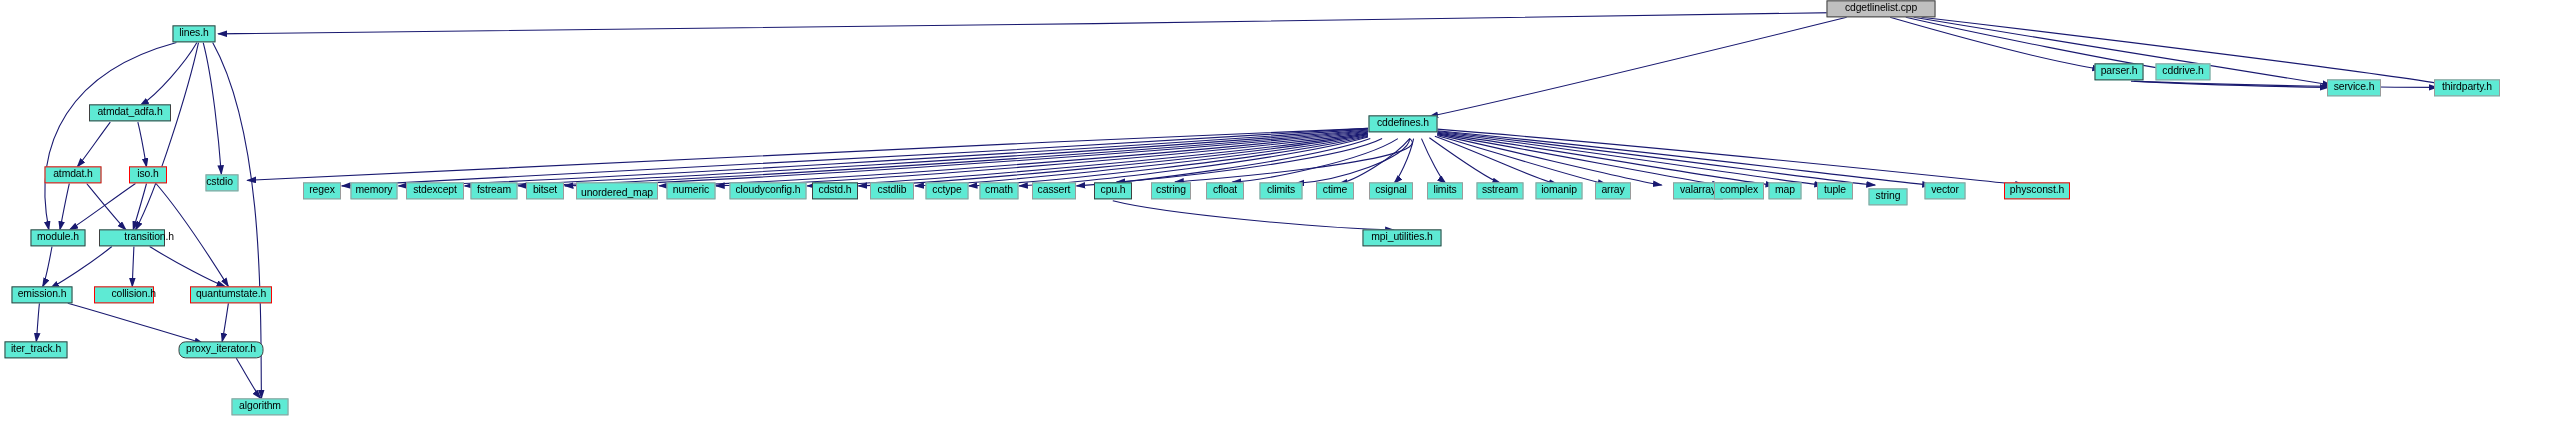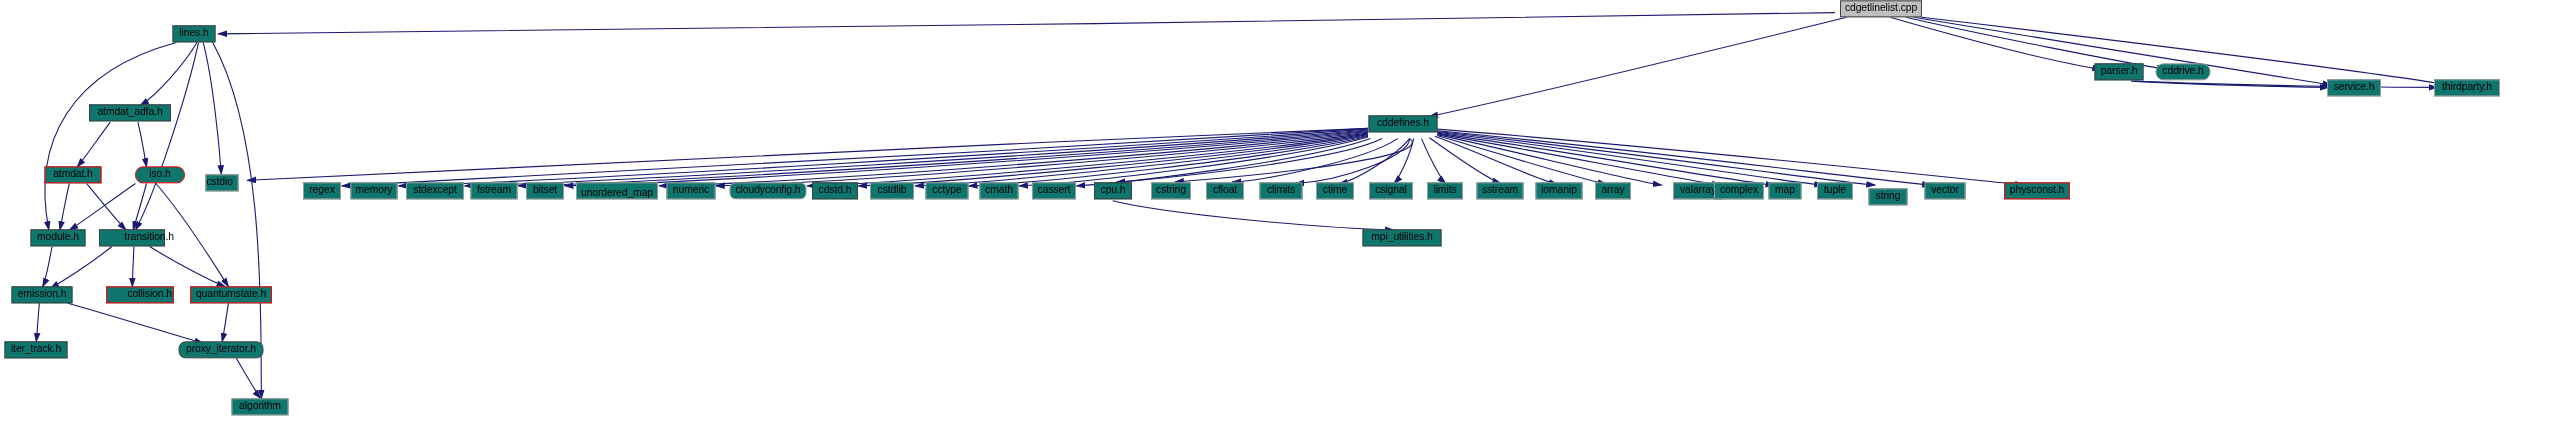--- a/index.html
+++ b/index.html
@@ -23,21 +23,21 @@
     height: 441px;
     pointer-events: none;
   }
   .node {
     position: absolute;
     box-sizing: border-box;
     display: flex;
     align-items: center;
     justify-content: center;
     height: 17.3px;
-    background: #0f766e;
+    background: #5eead4;
     border: 0.8px solid #9a9a9a;
     font-size: 10.4px;
     line-height: 1;
     color: #000000;
     white-space: nowrap;
     transform: translate(-50%, -50%);
     letter-spacing: -0.1px;
     padding: 0 4.7px;
   }
   .node.internal {
@@ -118,48 +118,48 @@
         <path d="M 1825,170 C 1970,195 2140,229 2185,235" fill="none" stroke="#191970" stroke-width="1.4" marker-end="url(#arrow)"></path>
         <path d="M 1825,169 C 2000,194 2200,230 2253,235" fill="none" stroke="#191970" stroke-width="1.4" marker-end="url(#arrow)"></path>
         <path d="M 1825,168 C 2030,193 2260,230 2315,235" fill="none" stroke="#191970" stroke-width="1.4" marker-end="url(#arrow)"></path>
         <path d="M 1825,167 C 2060,192 2320,230 2381,235" fill="none" stroke="#191970" stroke-width="1.4" marker-end="url(#arrow)"></path>
         <path d="M 1825,166 C 2090,191 2390,230 2452,235" fill="none" stroke="#191970" stroke-width="1.4" marker-end="url(#arrow)"></path>
         <path d="M 1825,164 C 2130,188 2500,228 2570,235" fill="none" stroke="#191970" stroke-width="1.4" marker-end="url(#arrow)"></path>
         <path d="M 1413,255 C 1480,272 1680,290 1770,292" fill="none" stroke="#191970" stroke-width="1.4" marker-end="url(#arrow)"></path>
       </g>
   </svg>
   <div id="node-group">
-      <div class="node root" style="left: 1881px; top: 8.7px; width: 82px;">
+      <div class="node root" style="left: 1881px; top: 8.7px; width: 109px;">
         <span>cdgetlinelist.cpp</span>
       </div>
       <div class="node internal" style="left: 194px; top: 34px; width: 43px;">
         <span>lines.h</span>
       </div>
       <div class="node internal" style="left: 2119px; top: 72px; width: 49px;">
         <span>parser.h</span>
       </div>
-      <div class="node " style="left: 2183px; top: 72px; width: 55px; border-radius: 8px;">
+      <div class="node " style="left: 2183px; top: 72px; width: 55px;">
         <span>cddrive.h</span>
       </div>
       <div class="node " style="left: 2354px; top: 88px; width: 54px;">
         <span>service.h</span>
       </div>
       <div class="node " style="left: 2467px; top: 88px; width: 66px;">
         <span>thirdparty.h</span>
       </div>
       <div class="node internal" style="left: 130px; top: 113px; width: 82px;">
         <span>atmdat_adfa.h</span>
       </div>
       <div class="node internal" style="left: 1403px; top: 124px; width: 69px;">
         <span>cddefines.h</span>
       </div>
       <div class="node missing" style="left: 73px; top: 175px; width: 57px;">
         <span>atmdat.h</span>
       </div>
-      <div class="node missing" style="left: 160px; top: 175px; width: 50px; border-radius: 8px;">
+      <div class="node missing" style="left: 148px; top: 175px; width: 38px;">
         <span>iso.h</span>
       </div>
       <div class="node " style="left: 222px; top: 183px; width: 33px; justify-content: flex-end;">
         <span>cstdio</span>
       </div>
       <div class="node " style="left: 322px; top: 191px; width: 38px;">
         <span>regex</span>
       </div>
       <div class="node " style="left: 374px; top: 191px; width: 47px;">
         <span>memory</span>
@@ -172,21 +172,21 @@
       </div>
       <div class="node " style="left: 545px; top: 191px; width: 38px;">
         <span>bitset</span>
       </div>
       <div class="node " style="left: 617px; top: 191px; width: 82px; align-items: flex-end;">
         <span>unordered_map</span>
       </div>
       <div class="node " style="left: 691px; top: 191px; width: 49px;">
         <span>numeric</span>
       </div>
-      <div class="node " style="left: 768px; top: 191px; width: 77px; border-radius: 6px;">
+      <div class="node " style="left: 768px; top: 191px; width: 77px;">
         <span>cloudyconfig.h</span>
       </div>
       <div class="node internal" style="left: 835px; top: 191px; width: 46px;">
         <span>cdstd.h</span>
       </div>
       <div class="node " style="left: 892px; top: 191px; width: 44px;">
         <span>cstdlib</span>
       </div>
       <div class="node " style="left: 947px; top: 191px; width: 43px;">
         <span>cctype</span>
@@ -253,21 +253,21 @@
       </div>
       <div class="node internal" style="left: 132px; top: 238px; width: 66px; padding-left: 39px;">
         <span>transition.h</span>
       </div>
       <div class="node internal" style="left: 1402px; top: 238px; width: 79px;">
         <span>mpi_utilities.h</span>
       </div>
       <div class="node internal" style="left: 42px; top: 295px; width: 61px;">
         <span>emission.h</span>
       </div>
-      <div class="node missing" style="left: 140px; top: 295px; width: 68px; padding-left: 24px;">
+      <div class="node missing" style="left: 124px; top: 295px; width: 60px; padding-left: 24px;">
         <span>collision.h</span>
       </div>
       <div class="node missing" style="left: 231px; top: 295px; width: 82px;">
         <span>quantumstate.h</span>
       </div>
       <div class="node internal" style="left: 36px; top: 350px; width: 63px;">
         <span>iter_track.h</span>
       </div>
       <div class="node internal" style="left: 221px; top: 350px; width: 85px; border-radius: 7px;">
         <span>proxy_iterator.h</span>

